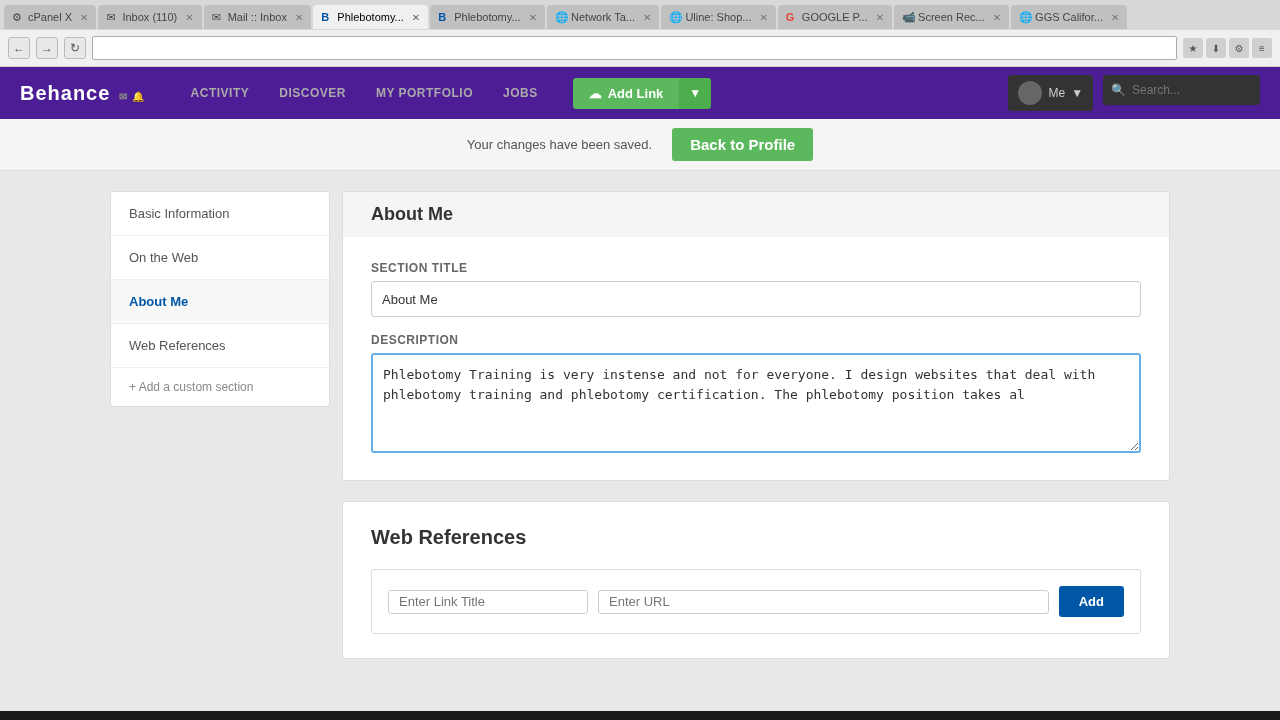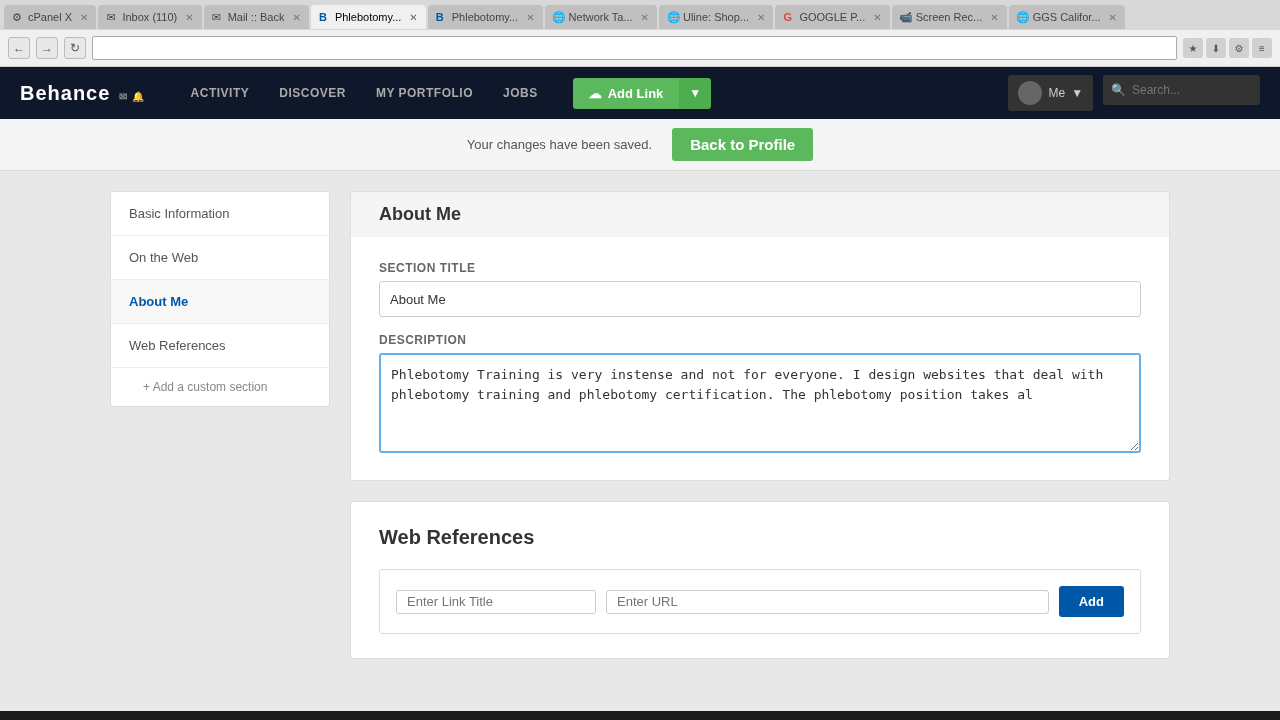--- a/index.html
+++ b/index.html
@@ -73,21 +73,21 @@
       background: #d0d0d0;
       border-radius: 2px;
       display: flex; align-items: center; justify-content: center;
       font-size: 10px; color: #555;
     }
 
     
     .app-header {
       display: flex;
       align-items: center;
-      background: #0f172a;
+      background: #4c1d95;
       height: 52px;
       padding: 0 20px;
       gap: 20px;
     }
     .logo {
       color: white;
       font-size: 20px;
       font-weight: bold;
       letter-spacing: 1px;
       margin-right: 10px;
@@ -188,21 +188,21 @@
       cursor: pointer;
       font-size: 15px;
       font-weight: bold;
     }
 
     
     .main-content {
       display: flex;
       min-height: 540px;
       padding: 20px;
-      gap: 20px;
+      gap: 12px;
       max-width: 1100px;
       margin: 0 auto;
     }
 
     
     .sidebar {
       width: 220px;
       flex-shrink: 0;
     }
     .sidebar-card {
@@ -218,21 +218,21 @@
       font-size: 13px;
       color: #555;
     }
     .sidebar-item:last-of-type { border-bottom: none; }
     .sidebar-item.active {
       color: #0057a8;
       font-weight: bold;
       background: #f8f8f8;
     }
     .add-section {
-      padding: 12px 32px;
+      padding: 12px 18px;
       color: #888;
       font-size: 12px;
       cursor: pointer;
     }
 
     
     .right-panel {
       flex: 1;
       display: flex;
       flex-direction: column;
@@ -357,21 +357,21 @@
       <span>cPanel X</span>
       <span class="tab-close">✕</span>
     </div>
     <div class="tab">
       <span class="tab-favicon">✉</span>
       <span>Inbox (110)</span>
       <span class="tab-close">✕</span>
     </div>
     <div class="tab">
       <span class="tab-favicon">✉</span>
-      <span>Mail :: Back</span>
+      <span>Mail :: Inbox</span>
       <span class="tab-close">✕</span>
     </div>
     <div class="tab active">
       <span class="tab-favicon" style="color:#0057a8;font-weight:bold;">B</span>
       <span>Phlebotomy...</span>
       <span class="tab-close">✕</span>
     </div>
     <div class="tab">
       <span class="tab-favicon" style="color:#0057a8;font-weight:bold;">B</span>
       <span>Phlebotomy...</span>

